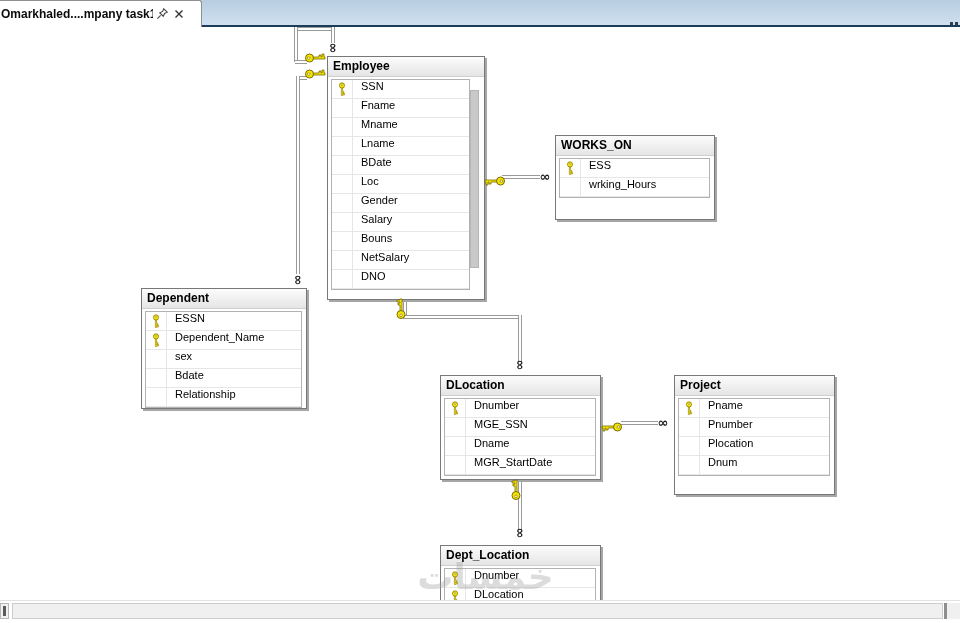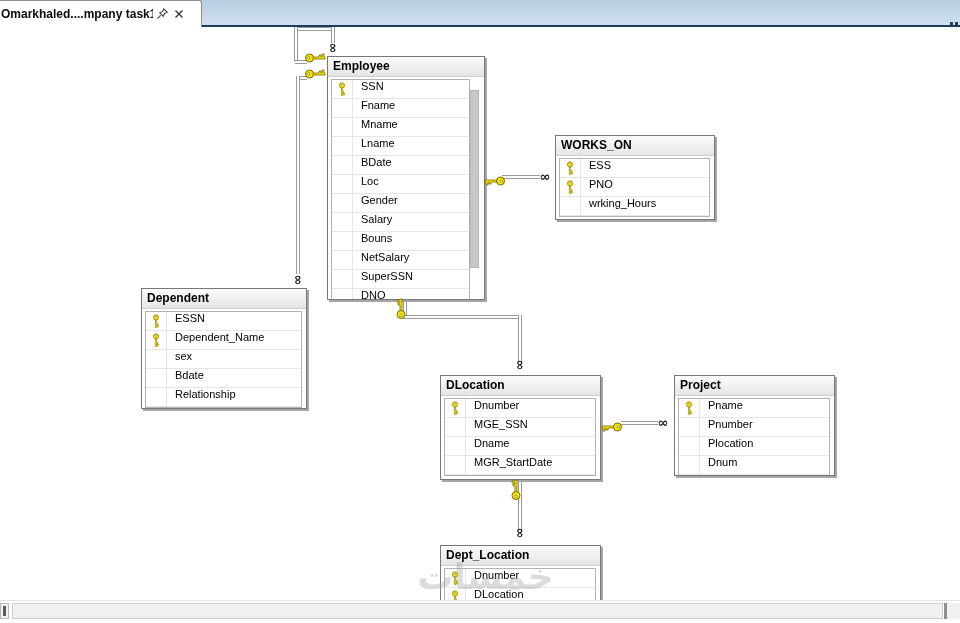--- a/index.html
+++ b/index.html
@@ -191,53 +191,39 @@
       <div class="row">
         <span class="keycell"></span>
         <span class="fname">Bouns</span>
       </div>
       <div class="row">
         <span class="keycell"></span>
         <span class="fname">NetSalary</span>
       </div>
       <div class="row">
         <span class="keycell"></span>
-        <span class="fname">SuperSSN</span>
-      </div>
-      <div class="row">
-        <span class="keycell"></span>
         <span class="fname">DNO</span>
       </div>
     </div>
   <div class="emp-thumb"></div>
 </div>
 <div class="tbl" style="left:555px; top:135px; width:160px; height:85px;">
   <div class="hdr">WORKS_ON</div>
   <div class="grid">
       <div class="row">
         <span class="keycell">
           <svg class="rowkey" viewBox="0 0 22 10">
             <path d="M1 4 H13 V6 H7 V8 H5 V6 H4 V9 H2 V6 H1 Z" fill="#f5e600" stroke="#7a6a00" stroke-width="0.8"></path>
             <circle cx="16.5" cy="5" r="4" fill="#f5e600" stroke="#7a6a00"></circle>
             <circle cx="17.3" cy="5" r="1.3" fill="#fffbe0" stroke="#7a6a00" stroke-width="0.6"></circle>
           </svg>
         </span>
         <span class="fname">ESS</span>
       </div>
       <div class="row">
-        <span class="keycell">
-          <svg class="rowkey" viewBox="0 0 22 10">
-            <path d="M1 4 H13 V6 H7 V8 H5 V6 H4 V9 H2 V6 H1 Z" fill="#f5e600" stroke="#7a6a00" stroke-width="0.8"></path>
-            <circle cx="16.5" cy="5" r="4" fill="#f5e600" stroke="#7a6a00"></circle>
-            <circle cx="17.3" cy="5" r="1.3" fill="#fffbe0" stroke="#7a6a00" stroke-width="0.6"></circle>
-          </svg>
-        </span>
-        <span class="fname">PNO</span>
-      </div>
-      <div class="row">
         <span class="keycell"></span>
         <span class="fname">wrking_Hours</span>
       </div>
     </div>
 </div>
 <div class="tbl" style="left:141px; top:288px; width:166px; height:121px;">
   <div class="hdr">Dependent</div>
   <div class="grid">
       <div class="row">
         <span class="keycell">
@@ -293,21 +279,21 @@
       <div class="row">
         <span class="keycell"></span>
         <span class="fname">Dname</span>
       </div>
       <div class="row">
         <span class="keycell"></span>
         <span class="fname">MGR_StartDate</span>
       </div>
     </div>
 </div>
-<div class="tbl" style="left:674px; top:375px; width:161px; height:101px;">
+<div class="tbl" style="left:674px; top:375px; width:161px; height:120px;">
   <div class="hdr">Project</div>
   <div class="grid">
       <div class="row">
         <span class="keycell">
           <svg class="rowkey" viewBox="0 0 22 10">
             <path d="M1 4 H13 V6 H7 V8 H5 V6 H4 V9 H2 V6 H1 Z" fill="#f5e600" stroke="#7a6a00" stroke-width="0.8"></path>
             <circle cx="16.5" cy="5" r="4" fill="#f5e600" stroke="#7a6a00"></circle>
             <circle cx="17.3" cy="5" r="1.3" fill="#fffbe0" stroke="#7a6a00" stroke-width="0.6"></circle>
           </svg>
         </span>

